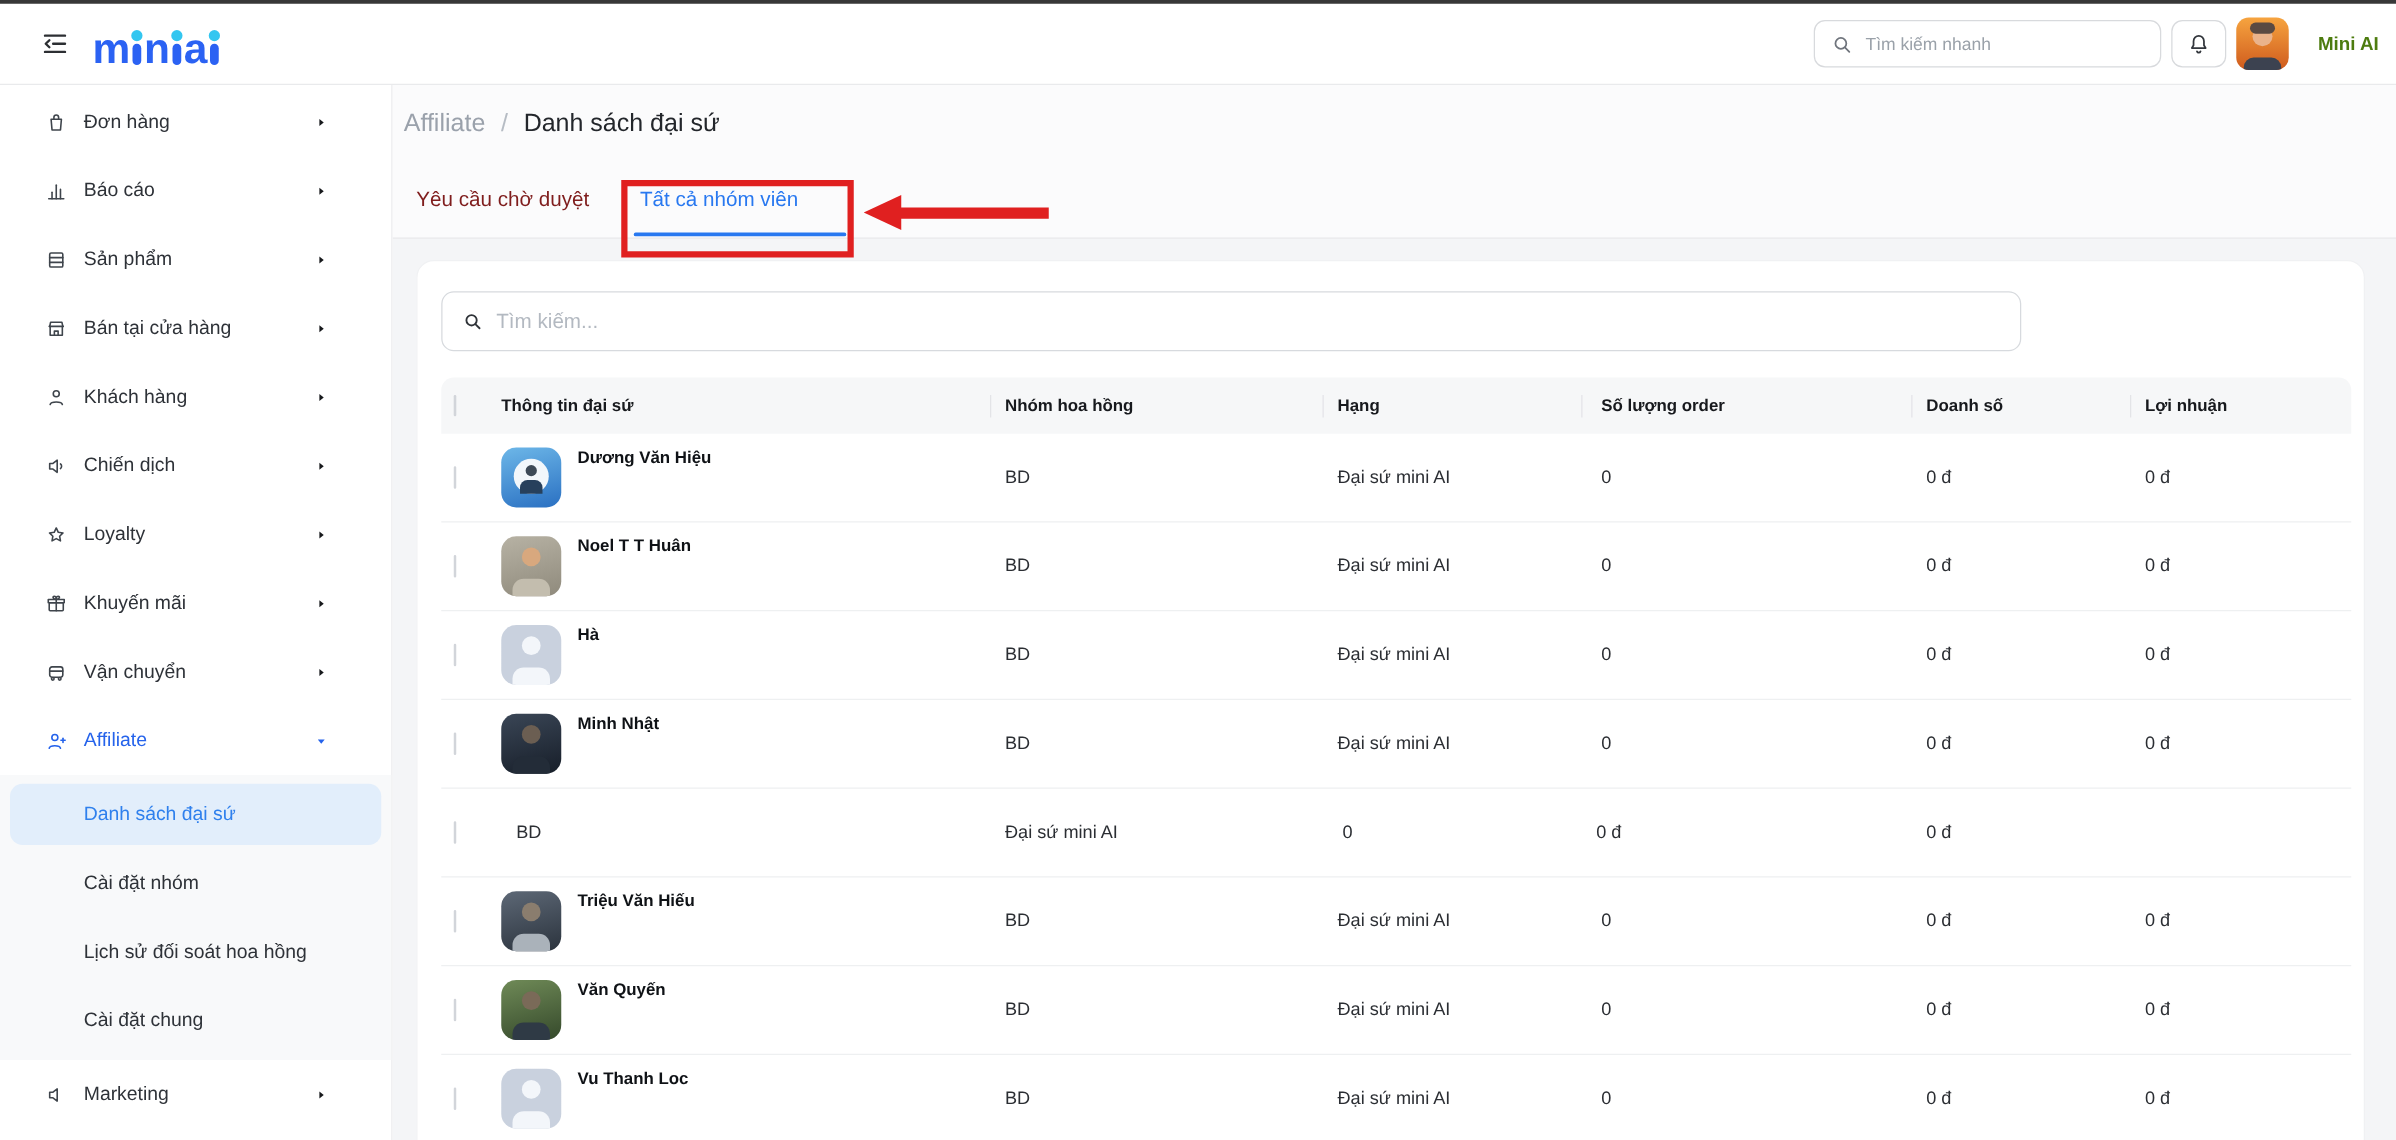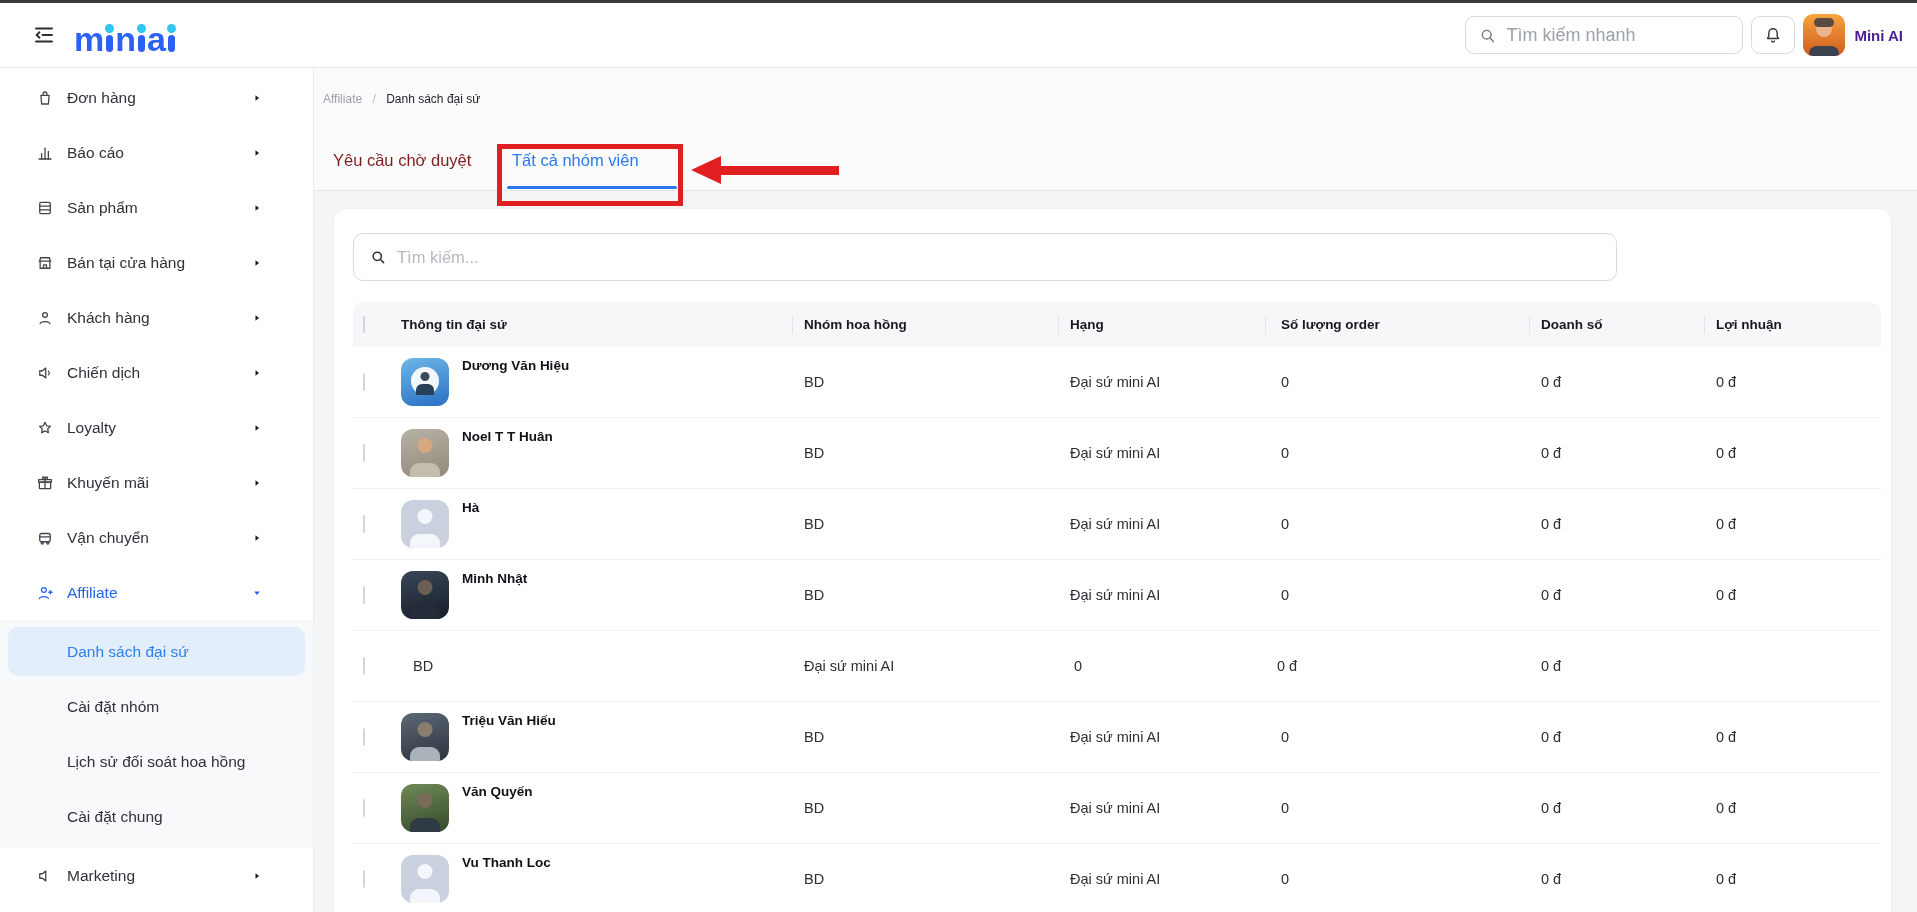--- a/index.html
+++ b/index.html
@@ -10,47 +10,47 @@
   .topstrip { position:absolute; top:0; left:0; right:0; height:3px; background:#383838; z-index:60; }
   .appbar { position:absolute; top:3px; left:0; right:0; height:65px; background:#fff;
     border-bottom:1px solid #e9eaec; display:flex; align-items:center; z-index:50; }
   .menu-toggle { margin-left:30px; width:28px; height:28px; display:flex; align-items:center; justify-content:center; color:#2c2f33; cursor:pointer; }
   .logo { margin-left:16px; display:flex; align-items:flex-end; height:36px; cursor:pointer; }
   .lg-letter { font-size:34px; font-weight:bold; color:#2b62f3; line-height:0.80; letter-spacing:-1px; }
   .lg-i { position:relative; width:7px; height:17px; background:#2b62f3; border-radius:3.5px; margin:0 2px 1px 3px; }
   .lg-i::before { content:''; position:absolute; top:-11px; left:-1px; width:9px; height:9px; border-radius:50%; background:#33c6f0; }
   .appbar-right { margin-left:auto; margin-right:14px; display:flex; align-items:center; }
   .topsearch { width:278px; height:38px; border:1px solid #d8dadd; border-radius:9px; display:flex; align-items:center; padding:0 12px; gap:9px; color:#70757d; background:#fff; }
-  .topsearch input { border:none; outline:none; flex:1; font-family:inherit; font-size:18px; color:#7f1d1d; background:transparent; }
+  .topsearch input { border:none; outline:none; flex:1; font-family:inherit; font-size:14px; color:#7f1d1d; background:transparent; }
   .topsearch input::placeholder { color:#9aa1a9; }
   .bell-btn { margin-left:8px; width:44px; height:38px; border:1px solid #d8dadd; border-radius:9px; display:flex; align-items:center; justify-content:center; color:#32363c; cursor:pointer; background:#fff; }
   .avatar-top { margin-left:8px; width:42px; height:42px; border-radius:10px; position:relative; overflow:hidden; background:linear-gradient(180deg,#f6a43f,#cf5a1d); cursor:pointer; }
   .av-head { position:absolute; top:7px; left:50%; transform:translateX(-50%); width:16px; height:16px; border-radius:50%; background:#eab38b; }
   .av-head::before { content:''; position:absolute; top:-3px; left:-2px; width:20px; height:9px; border-radius:10px; background:#5a4a42; }
   .av-body { position:absolute; bottom:-6px; left:50%; transform:translateX(-50%); width:30px; height:16px; border-radius:8px 8px 0 0; background:#3c4250; }
-  .username { margin-left:9px; font-weight:bold; font-size:15px; color:#4c1d95; }
+  .username { margin-left:23px; font-weight:bold; font-size:15px; color:#4d7c0f; }
 
   
   .sidebar { position:absolute; top:68px; left:0; bottom:0; width:314px; background:#fff;
     border-right:1px solid #ececee; z-index:40; padding-top:2px; }
   .side-item { height:55px; display:flex; align-items:center; padding:0 50px 0 36px; gap:13px;
     font-size:15.5px; color:#2e3238; cursor:pointer; }
   .side-item .s-icon { width:18px; height:18px; color:#3f454c; flex:0 0 18px; display:flex; }
   .side-item .s-label { flex:1; white-space:nowrap; }
   .side-item .s-caret { color:#17191c; display:flex; }
   .side-item.blue { color:#2563eb; }
   .side-item.blue .s-icon, .side-item.blue .s-caret { color:#2563eb; }
   .submenu { background:#f8f9fa; padding:4px 0; }
   .sub-item { height:55px; display:flex; align-items:center; padding-left:67px; font-size:15.5px; color:#2e3238; cursor:pointer; }
   .sub-item.active { margin:3px 8px; height:49px; padding-left:59px; background:#e2eefb; border-radius:10px; color:#2f80ed; }
 
   
   .content { position:absolute; top:68px; left:314px; right:0; bottom:0; background:#fbfbfc; }
   .lower-bg { position:absolute; top:123px; left:0; right:0; bottom:0; background:#f4f5f7; }
-  .breadcrumb { position:absolute; top:20px; left:9px; font-size:12px; line-height:22px; }
+  .breadcrumb { position:absolute; top:20px; left:9px; font-size:20px; line-height:22px; }
   .bc-parent { color:#9aa1ab; }
   .bc-sep { color:#b6bcc4; margin:0 7px; }
   .bc-current { color:#23262b; font-weight:500; }
   .tab { position:absolute; top:80px; font-size:16.5px; font-weight:500; line-height:24px; cursor:pointer; }
   .tab.inactive { left:19px; color:#7f1d1d;text-align:right; }
   .tab.active { left:198px; color:#2878f0; }
   .tab-underline { position:absolute; top:118px; left:193px; width:170px; height:3px; background:#2878f0; border-radius:2px; }
   .divider { position:absolute; top:122px; left:0; right:0; height:1px; background:#e7e8ea; }
   .red-box { position:absolute; top:76px; left:183px; width:186px; height:62px; border:5px solid #e02020; z-index:20; }
   .red-arrow { position:absolute; top:88px; left:377px; width:148px; height:28px; z-index:20; }

